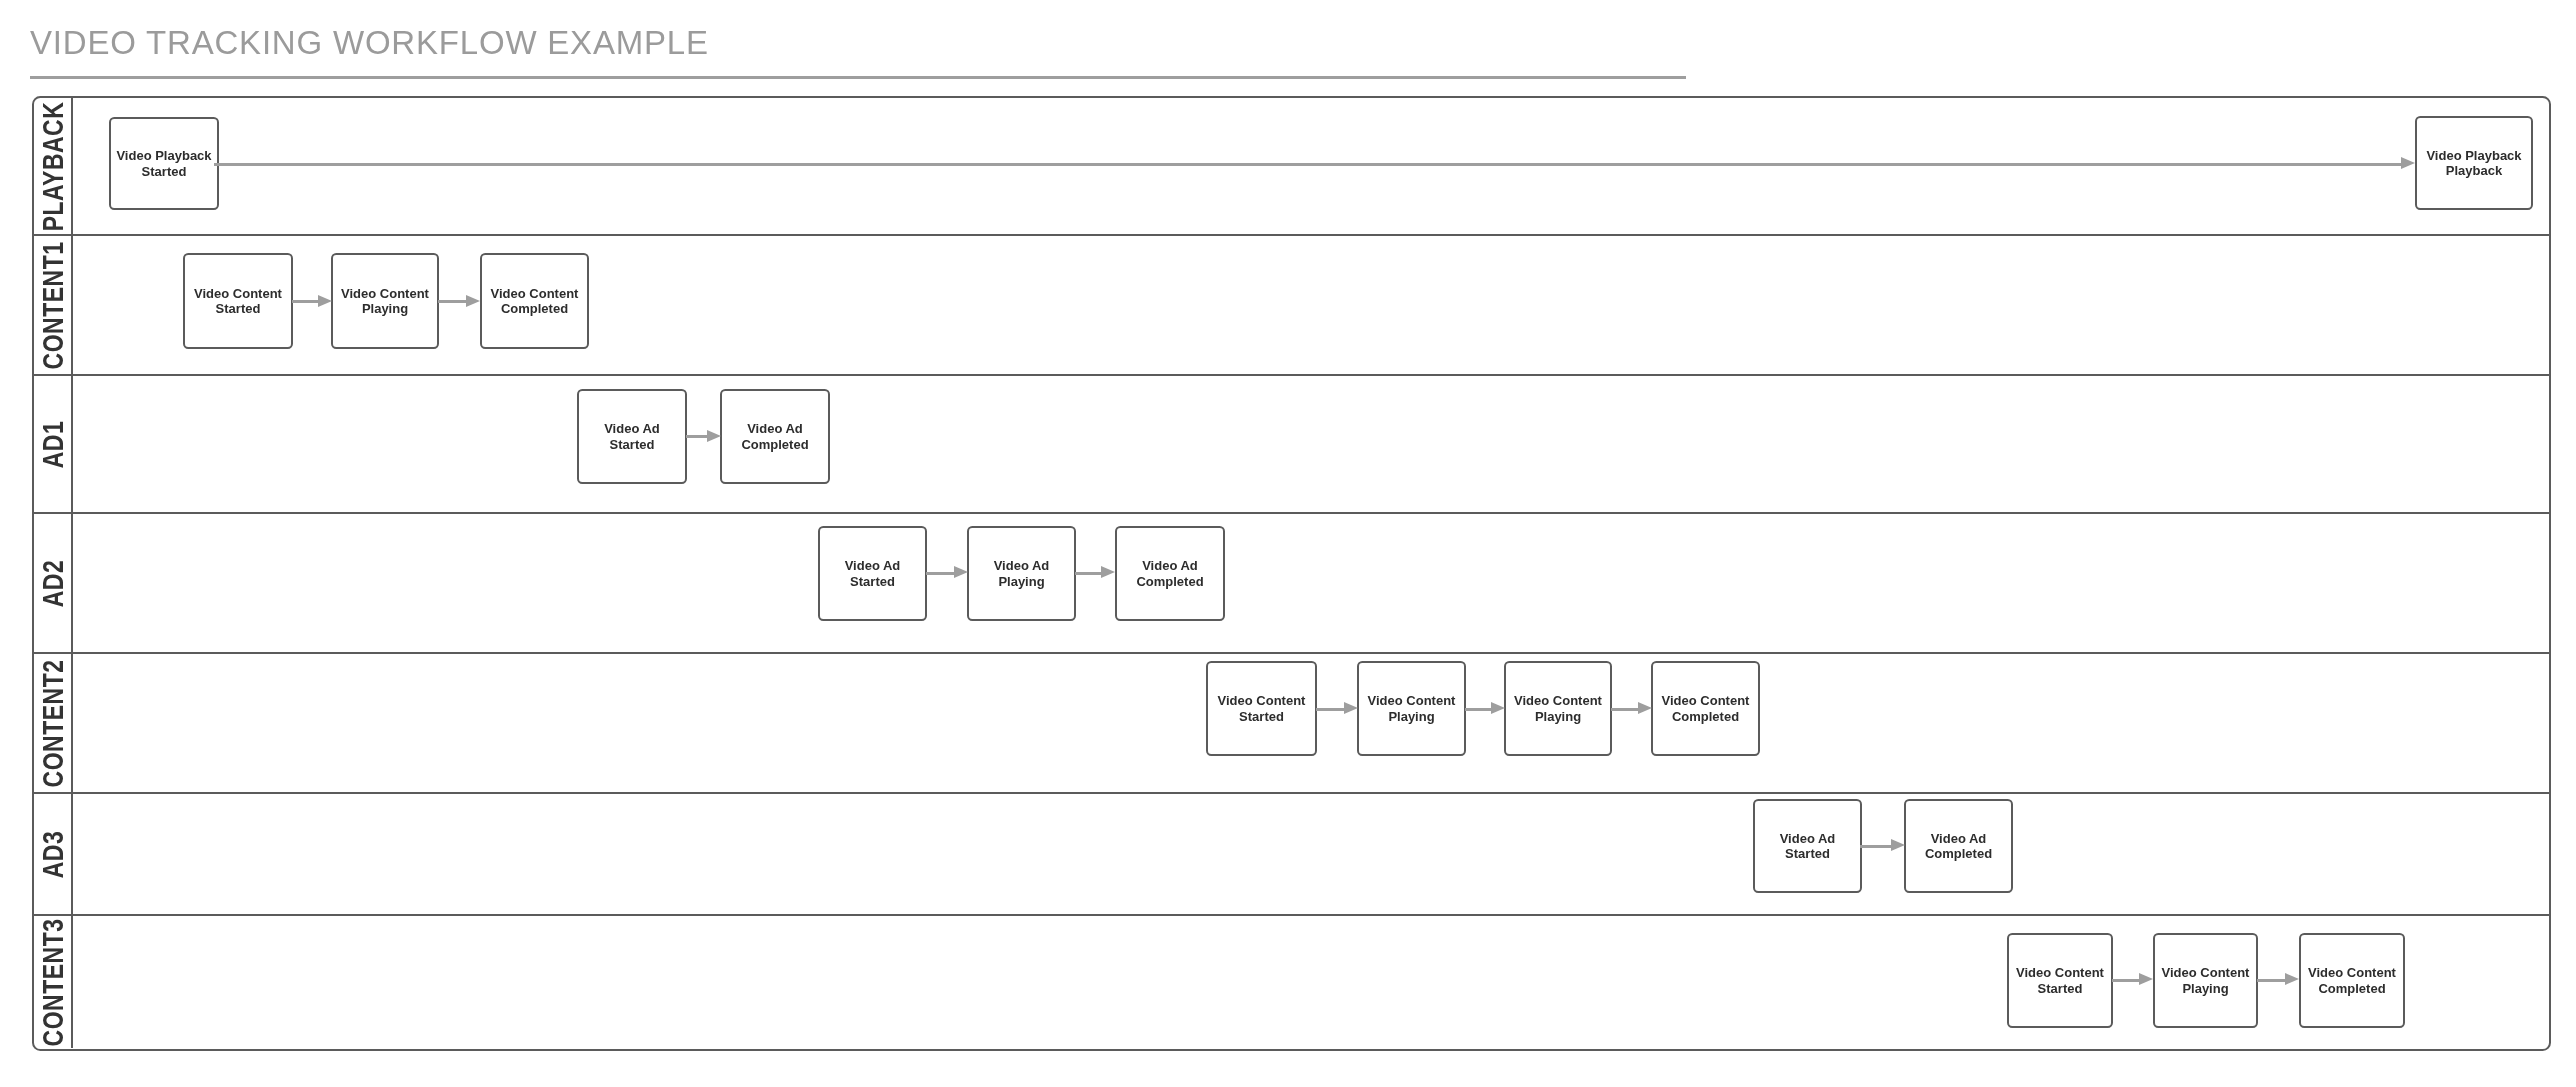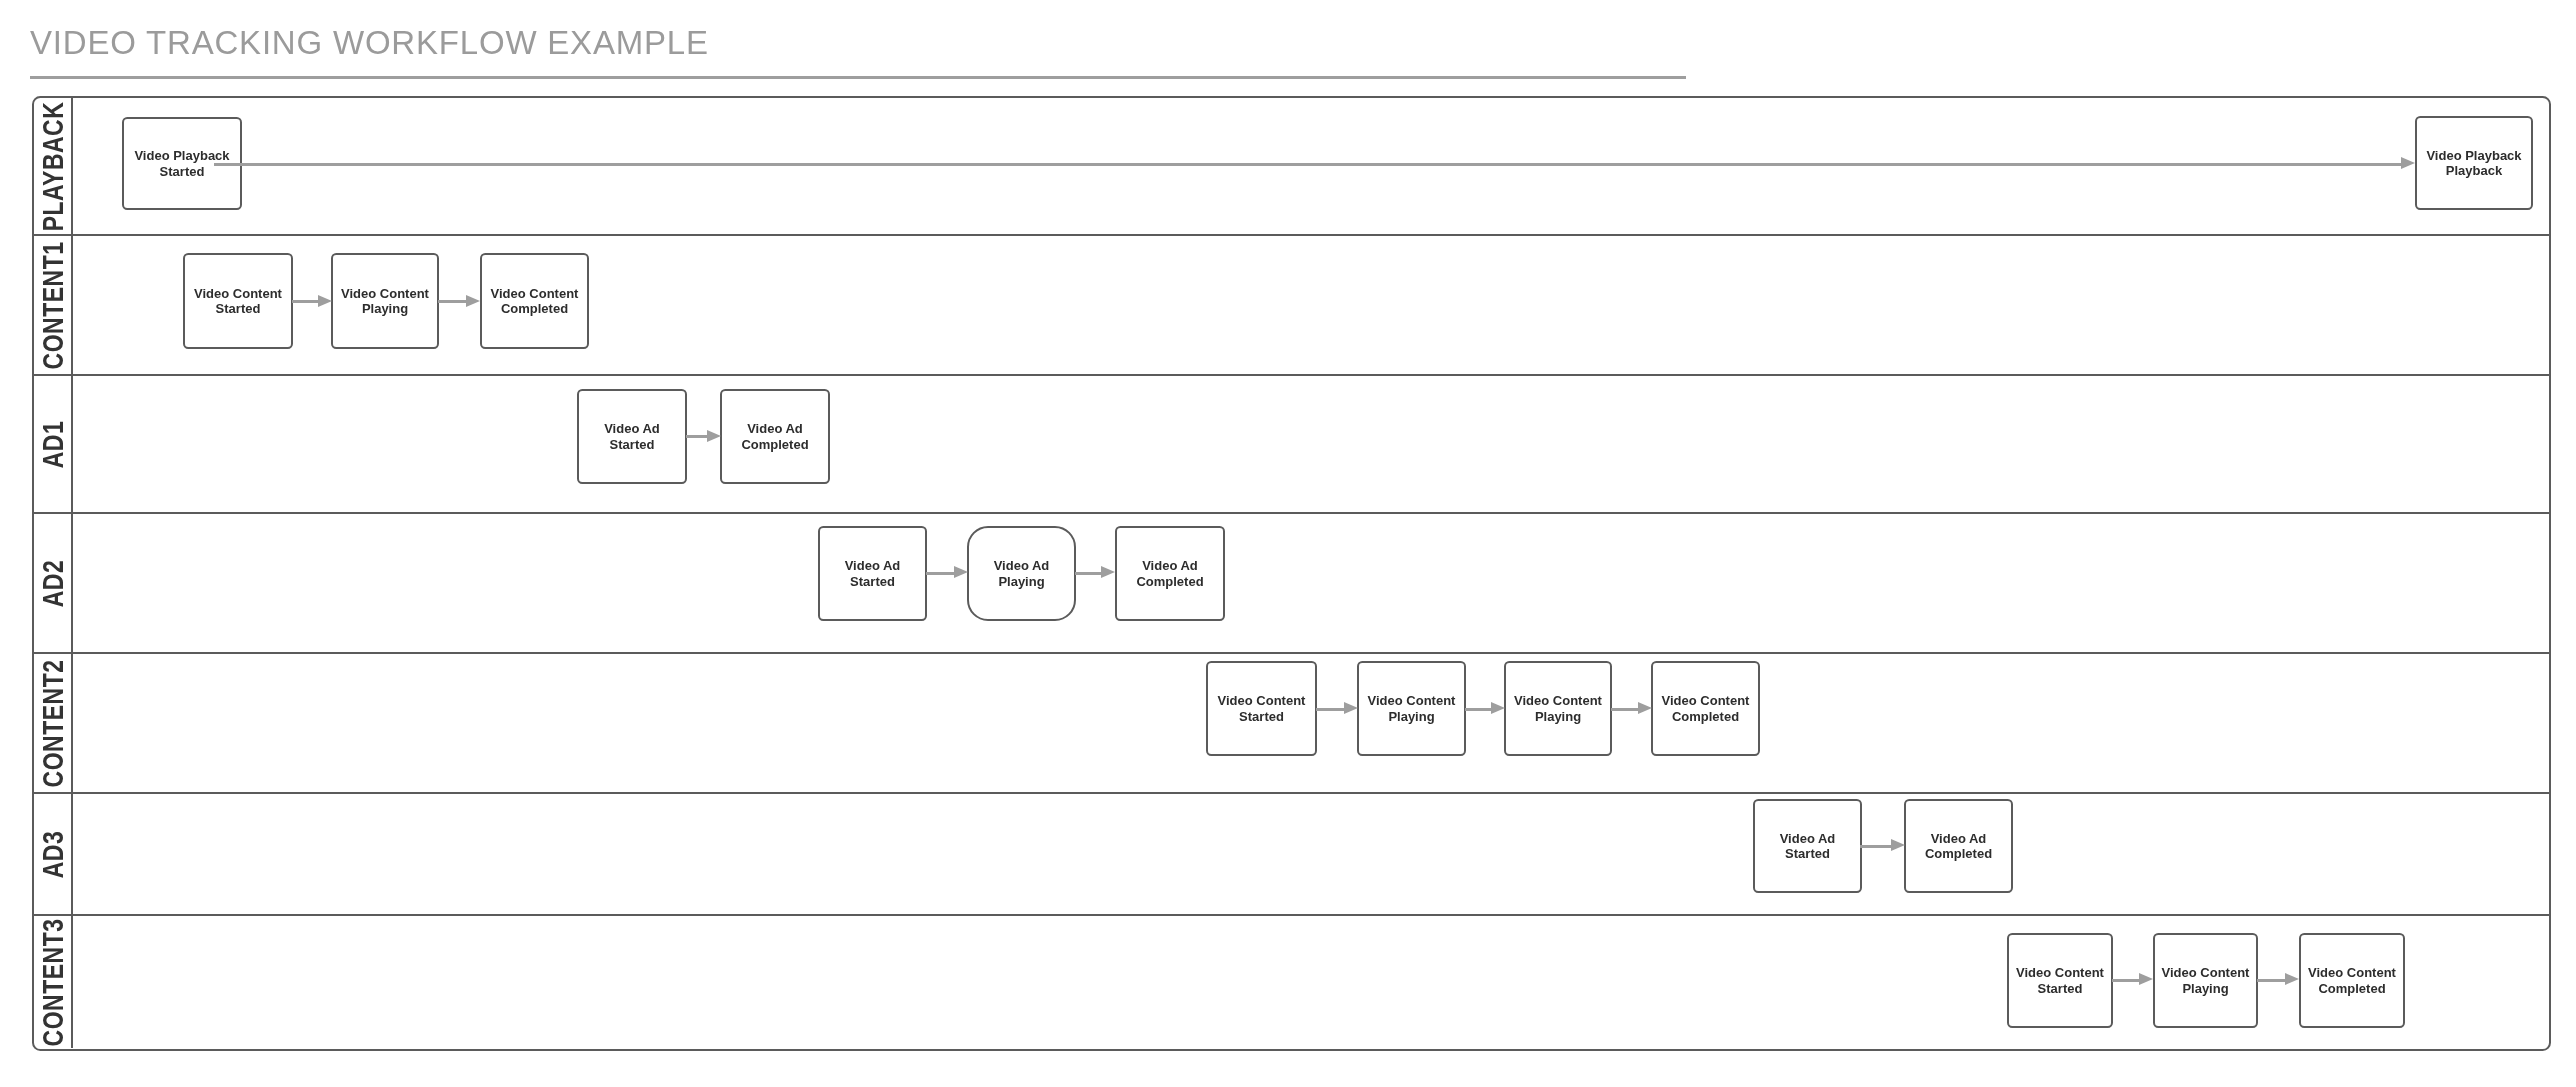--- a/index.html
+++ b/index.html
@@ -90,37 +90,37 @@
         <div class="lane-content"></div>
       </div>
       <div class="lane" style="height: 134px;">
         <div class="lane-header">
           <div class="lane-label">CONTENT3</div>
         </div>
         <div class="lane-content"></div>
       </div>
     </div>
   <div id="node-layer">
-      <div class="node" style="left: 122px; top: 117px; width: 120px; height: 93px;">Video Playback Started</div>
+      <div class="node" style="left: 109px; top: 117px; width: 110px; height: 93px;">Video Playback Started</div>
       <div class="node" style="left: 2415px; top: 116px; width: 118px; height: 94px;">Video Playback Playback</div>
       <div class="conn-line" style="left: 214px; top: 163px; width: 2187px;"></div>
       <div class="conn-head" style="left: 2401px; top: 157px;"></div>
       <div class="node" style="left: 183px; top: 253px; width: 110px; height: 96px;">Video Content Started</div>
       <div class="node" style="left: 331px; top: 253px; width: 108px; height: 96px;">Video Content Playing</div>
       <div class="conn-line" style="left: 292px; top: 300px; width: 26px;"></div>
       <div class="conn-head" style="left: 318px; top: 295px;"></div>
       <div class="node" style="left: 480px; top: 253px; width: 109px; height: 96px;">Video Content Completed</div>
       <div class="conn-line" style="left: 438px; top: 300px; width: 28px;"></div>
       <div class="conn-head" style="left: 466px; top: 295px;"></div>
       <div class="node" style="left: 577px; top: 389px; width: 110px; height: 95px;">Video Ad Started</div>
       <div class="node" style="left: 720px; top: 389px; width: 110px; height: 95px;">Video Ad Completed</div>
       <div class="conn-line" style="left: 686px; top: 435px; width: 21px;"></div>
       <div class="conn-head" style="left: 707px; top: 430px;"></div>
       <div class="node" style="left: 818px; top: 526px; width: 109px; height: 95px;">Video Ad Started</div>
-      <div class="node" style="left: 967px; top: 526px; width: 109px; height: 95px; border-radius: 21px;">Video Ad Playing</div>
+      <div class="node" style="left: 967px; top: 526px; width: 109px; height: 95px;">Video Ad Playing</div>
       <div class="conn-line" style="left: 926px; top: 572px; width: 27.5px;"></div>
       <div class="conn-head" style="left: 954px; top: 566px;"></div>
       <div class="node" style="left: 1115px; top: 526px; width: 110px; height: 95px;">Video Ad Completed</div>
       <div class="conn-line" style="left: 1075px; top: 572px; width: 26px;"></div>
       <div class="conn-head" style="left: 1101px; top: 566px;"></div>
       <div class="node" style="left: 1206px; top: 661px; width: 111px; height: 95px;">Video Content Started</div>
       <div class="node" style="left: 1357px; top: 661px; width: 109px; height: 95px;">Video Content Playing</div>
       <div class="conn-line" style="left: 1316px; top: 708px; width: 27.5px;"></div>
       <div class="conn-head" style="left: 1344px; top: 702px;"></div>
       <div class="node" style="left: 1504px; top: 661px; width: 108px; height: 95px;">Video Content Playing</div>

